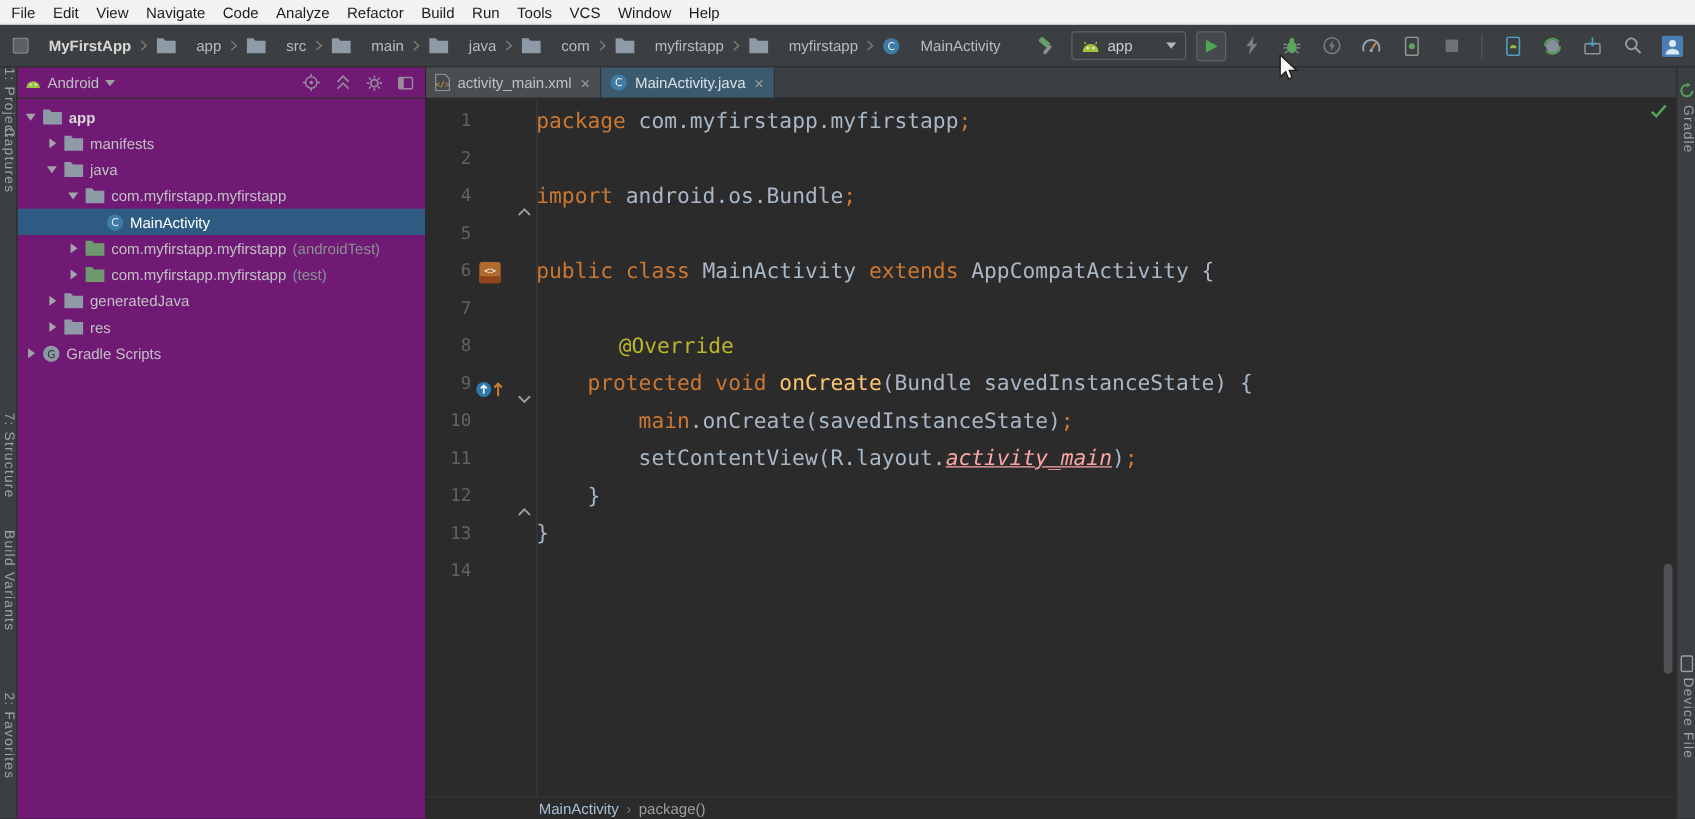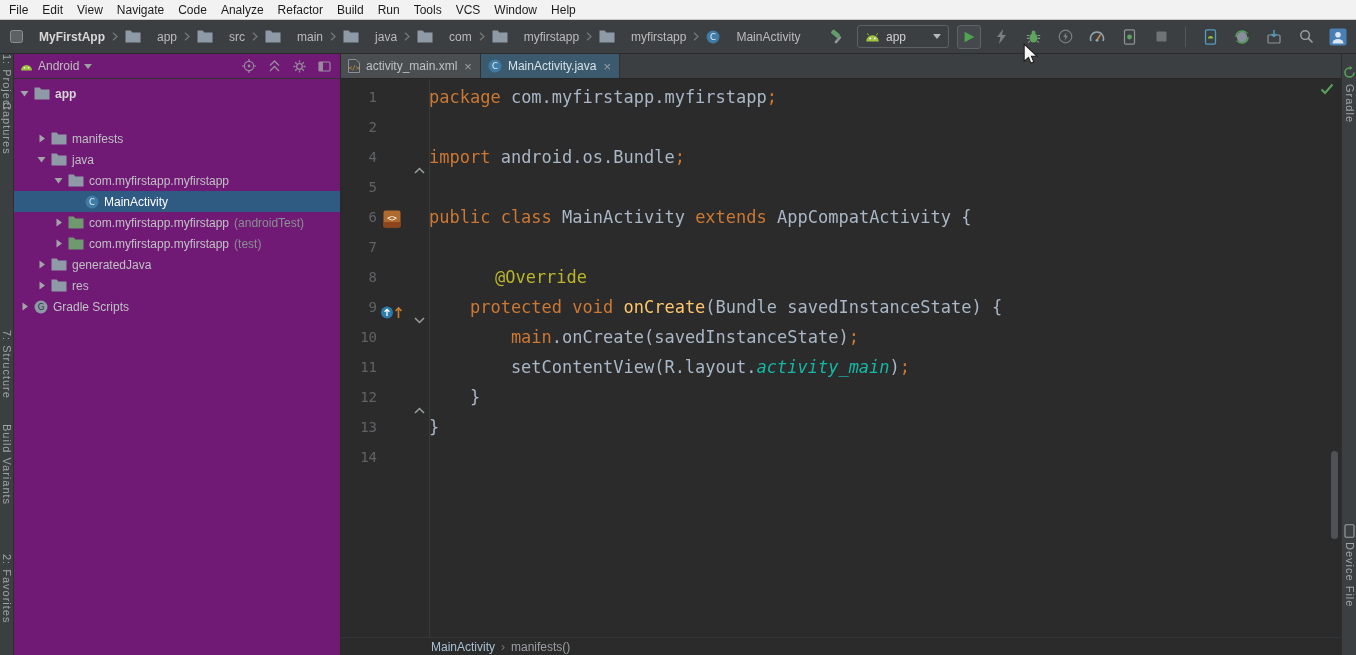--- a/index.html
+++ b/index.html
@@ -69,21 +69,21 @@
     font:14px/30px "DejaVu Sans Mono",monospace;color:#606366;}
   .gmk{display:inline-block;width:52px;height:30px;position:relative;vertical-align:top;}
   .gmk .fold{position:absolute;right:4px;top:12px;}
   .gmk .ovr{position:absolute;left:3px;top:8px;}
   .gmk .lay{position:absolute;left:6px;top:6px;}
   .ct{display:inline-block;vertical-align:top;font:17px/30px "DejaVu Sans Mono",monospace;color:#a9b7c6;}
   .ct .kw{color:#cc7832;}
   .ct .txt{color:#a9b7c6;}
   .ct .ann{color:#bbb529;padding-left:25px;}
   .ct .fn{color:#ffc66d;text-align:right;}
-  .ct .field{color:#14b8a6;font-style:italic;}
+  .ct .field{color:#fca5a5;font-style:italic;text-decoration:underline;}
   .ct .semi{color:#cc7832;}
   .scroll-thumb{position:absolute;right:3px;top:372px;width:7px;height:88px;
     background:#62666a;opacity:.65;border-radius:4px;}
   .inspect{position:absolute;right:7px;top:4px;}
   .crumbbar{height:18px;display:flex;align-items:center;gap:6px;padding:0 10px 0 90px;
     font-size:12px;background:#2b2b2b;border-top:1px solid #333638;}
   .crumbbar .bc0{color:#a9c0d4;}
   .crumbbar .bcn{color:#9a9ea2;}
   .crumbbar .bsep{color:#6f7477;}
 
@@ -376,21 +376,21 @@
                 <path d="M0.5 2h8L4.5 7.5z" fill="#a2a5a8"></path>
               </svg>
             </span>
             <span class="ticon">
               <svg width="16" height="13" viewBox="0 0 16 13">
                 <path d="M0.5 0.5h5.2l1.6 2h8.2v10H0.5z" fill="#8e9aa6"></path>
               </svg>
             </span>
             <span class="tlabel">app</span>
           </div>
-          <div class="trow" style="padding-left: 23px; margin-top: 24px;">
+          <div class="trow" style="padding-left: 23px;">
             <span class="tchev">
               <svg width="9" height="9" viewBox="0 0 9 9">
                 <path d="M2.5 0.5v8L8 4.5z" fill="#a2a5a8"></path>
               </svg>
             </span>
             <span class="ticon">
               <svg width="16" height="13" viewBox="0 0 16 13">
                 <path d="M0.5 0.5h5.2l1.6 2h8.2v10H0.5z" fill="#8e9aa6"></path>
               </svg>
             </span>
@@ -558,21 +558,21 @@
             <div class="cl"><span class="ln">14</span><span class="gmk"></span><span class="ct"></span></div>
           </div>
         <div class="scroll-thumb"></div>
         <svg class="inspect" width="14" height="12" viewBox="0 0 14 12">
           <path d="M1.5 6.5L5 10 12.5 1.5" stroke="#57a35a" stroke-width="2" fill="none"></path>
         </svg>
       </div>
       <div class="crumbbar">
           <span class="bc0">MainActivity</span>
           <span class="bsep">›</span>
-          <span class="bcn">manifests()</span>
+          <span class="bcn">package()</span>
         </div>
     </div>
 
     <div class="stripe right">
       <svg width="13" height="13" viewBox="0 0 13 13" style="position:absolute;top:12px;left:1px;">
         <path d="M11 6.5A4.5 4.5 0 1 1 6.5 2" stroke="#57a35a" stroke-width="1.6" fill="none"></path>
         <path d="M6.5 0v4l3-2z" fill="#57a35a"></path>
       </svg>
       <svg width="11" height="14" viewBox="0 0 11 14" style="position:absolute;top:470px;left:2px;">
         <rect x="1" y="0.8" width="9" height="12.4" rx="1.2" fill="none" stroke="#9aa0a4" stroke-width="1.1"></rect>

